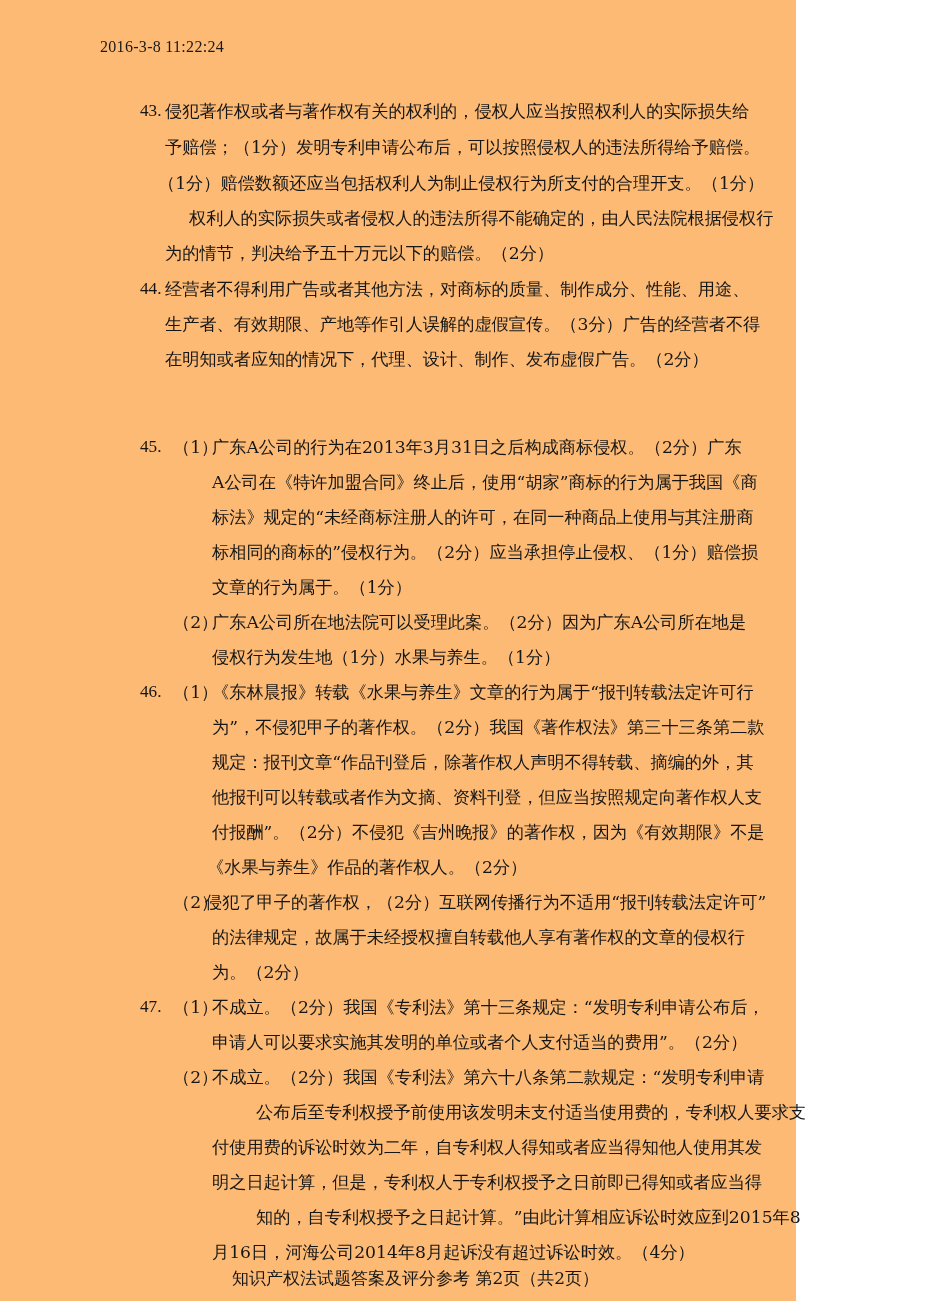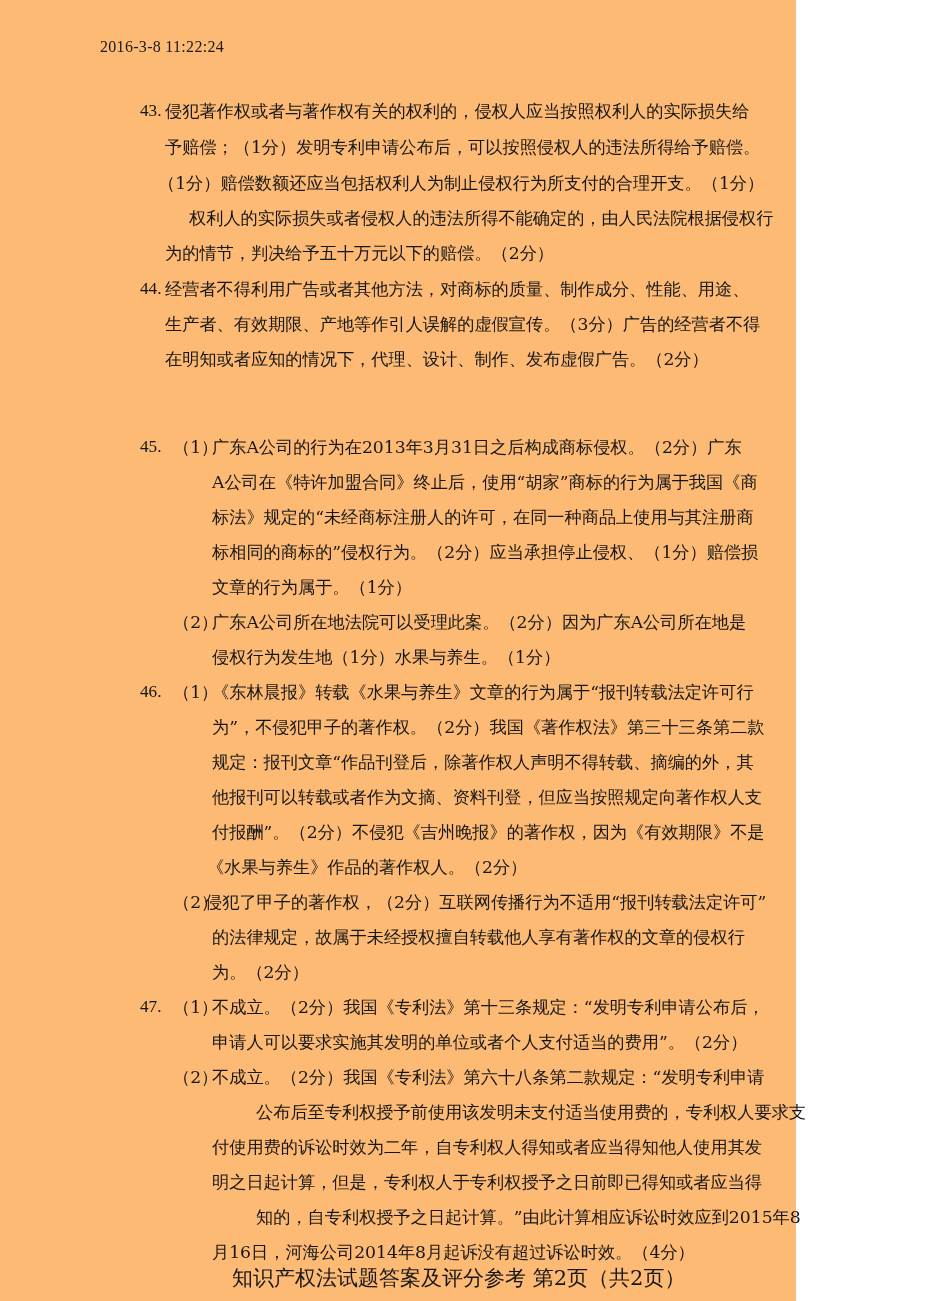--- a/index.html
+++ b/index.html
@@ -14,21 +14,21 @@
     font-family: "Liberation Serif", "DejaVu Serif", serif;
     font-size: 16px; letter-spacing: 0.3px; color: #1a1a1a;
   }
   .ln {
     position: absolute; white-space: nowrap;
     font-size: 17.2px; line-height: 20px; color: #161616;
   }
   .num { position: absolute; white-space: nowrap; font-size: 17.2px; line-height: 20px;
     font-family: "Liberation Serif", "DejaVu Serif", serif; }
   .heading { position: absolute; white-space: nowrap; font-size: 17.6px; line-height: 20px; font-weight: bold; color: #111; }
-  .footer { position: absolute; white-space: nowrap; font-size: 21px; line-height: 20px; color: #161616; }
+  .footer { position: absolute; white-space: nowrap; font-size: 17px; line-height: 20px; color: #161616; }
 </style>
 </head>
 <body>
 
 <div class="page">
 
   <div class="stamp">2016-3-8    11:22:24</div>
 
   <div>
     <span class="num" style="left:140px; top:101px;">43.</span>

